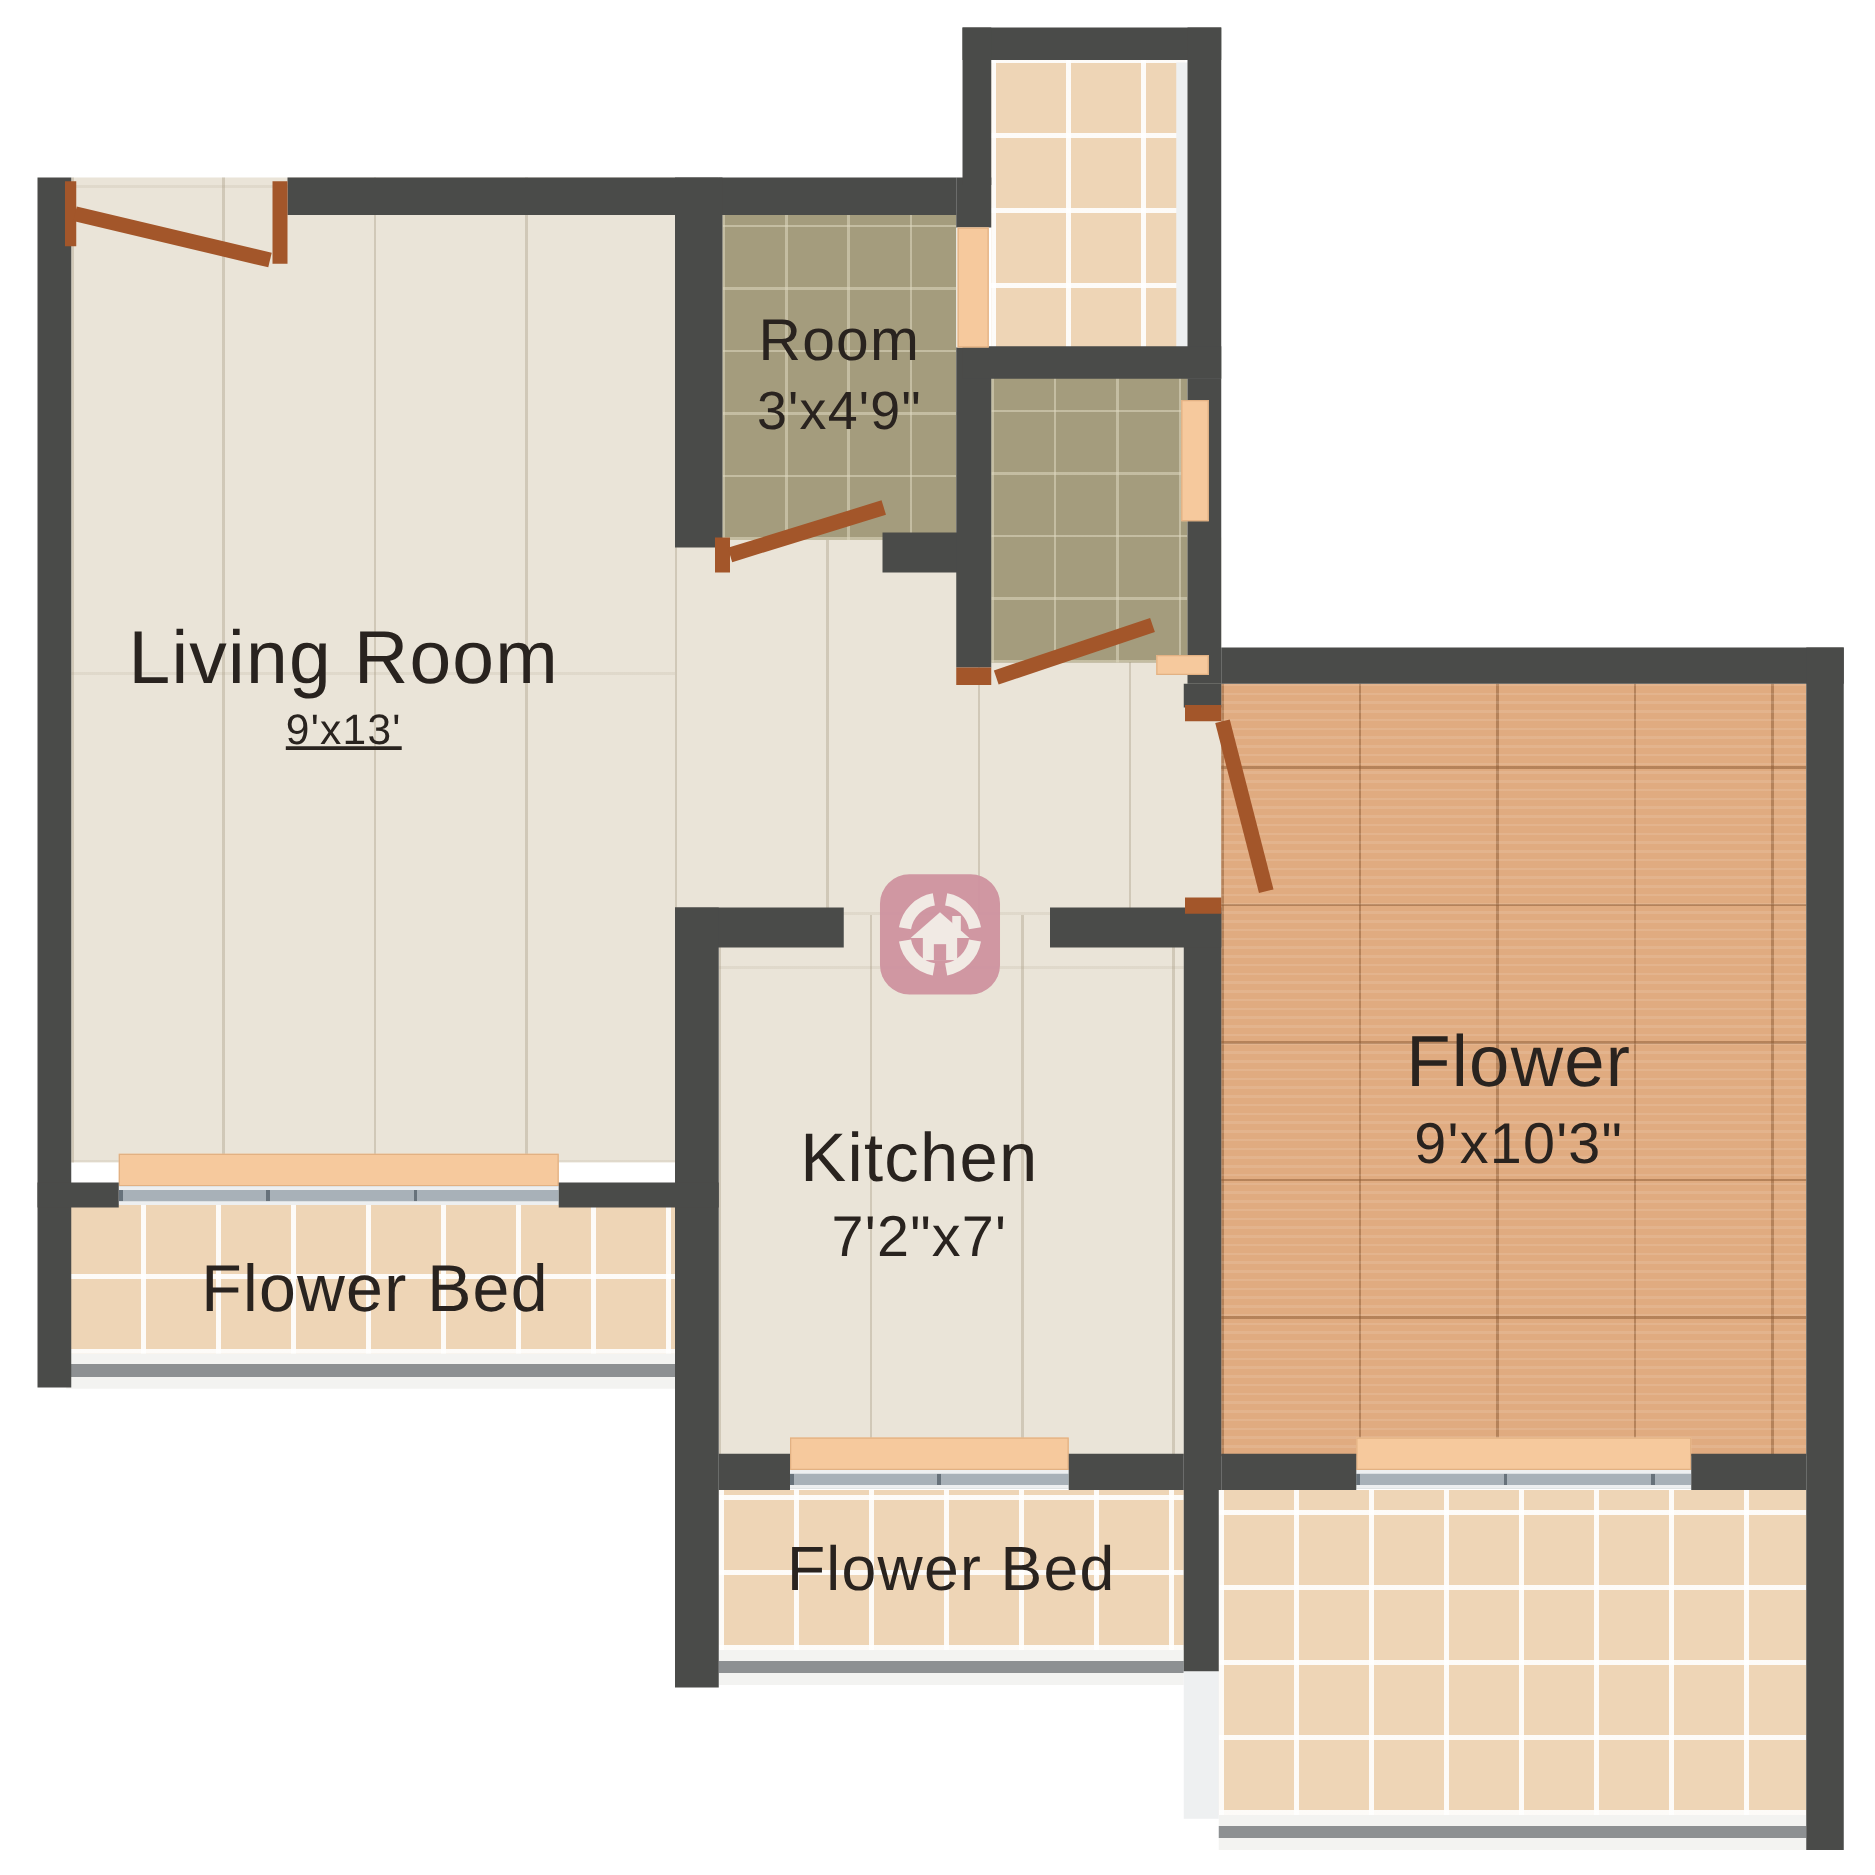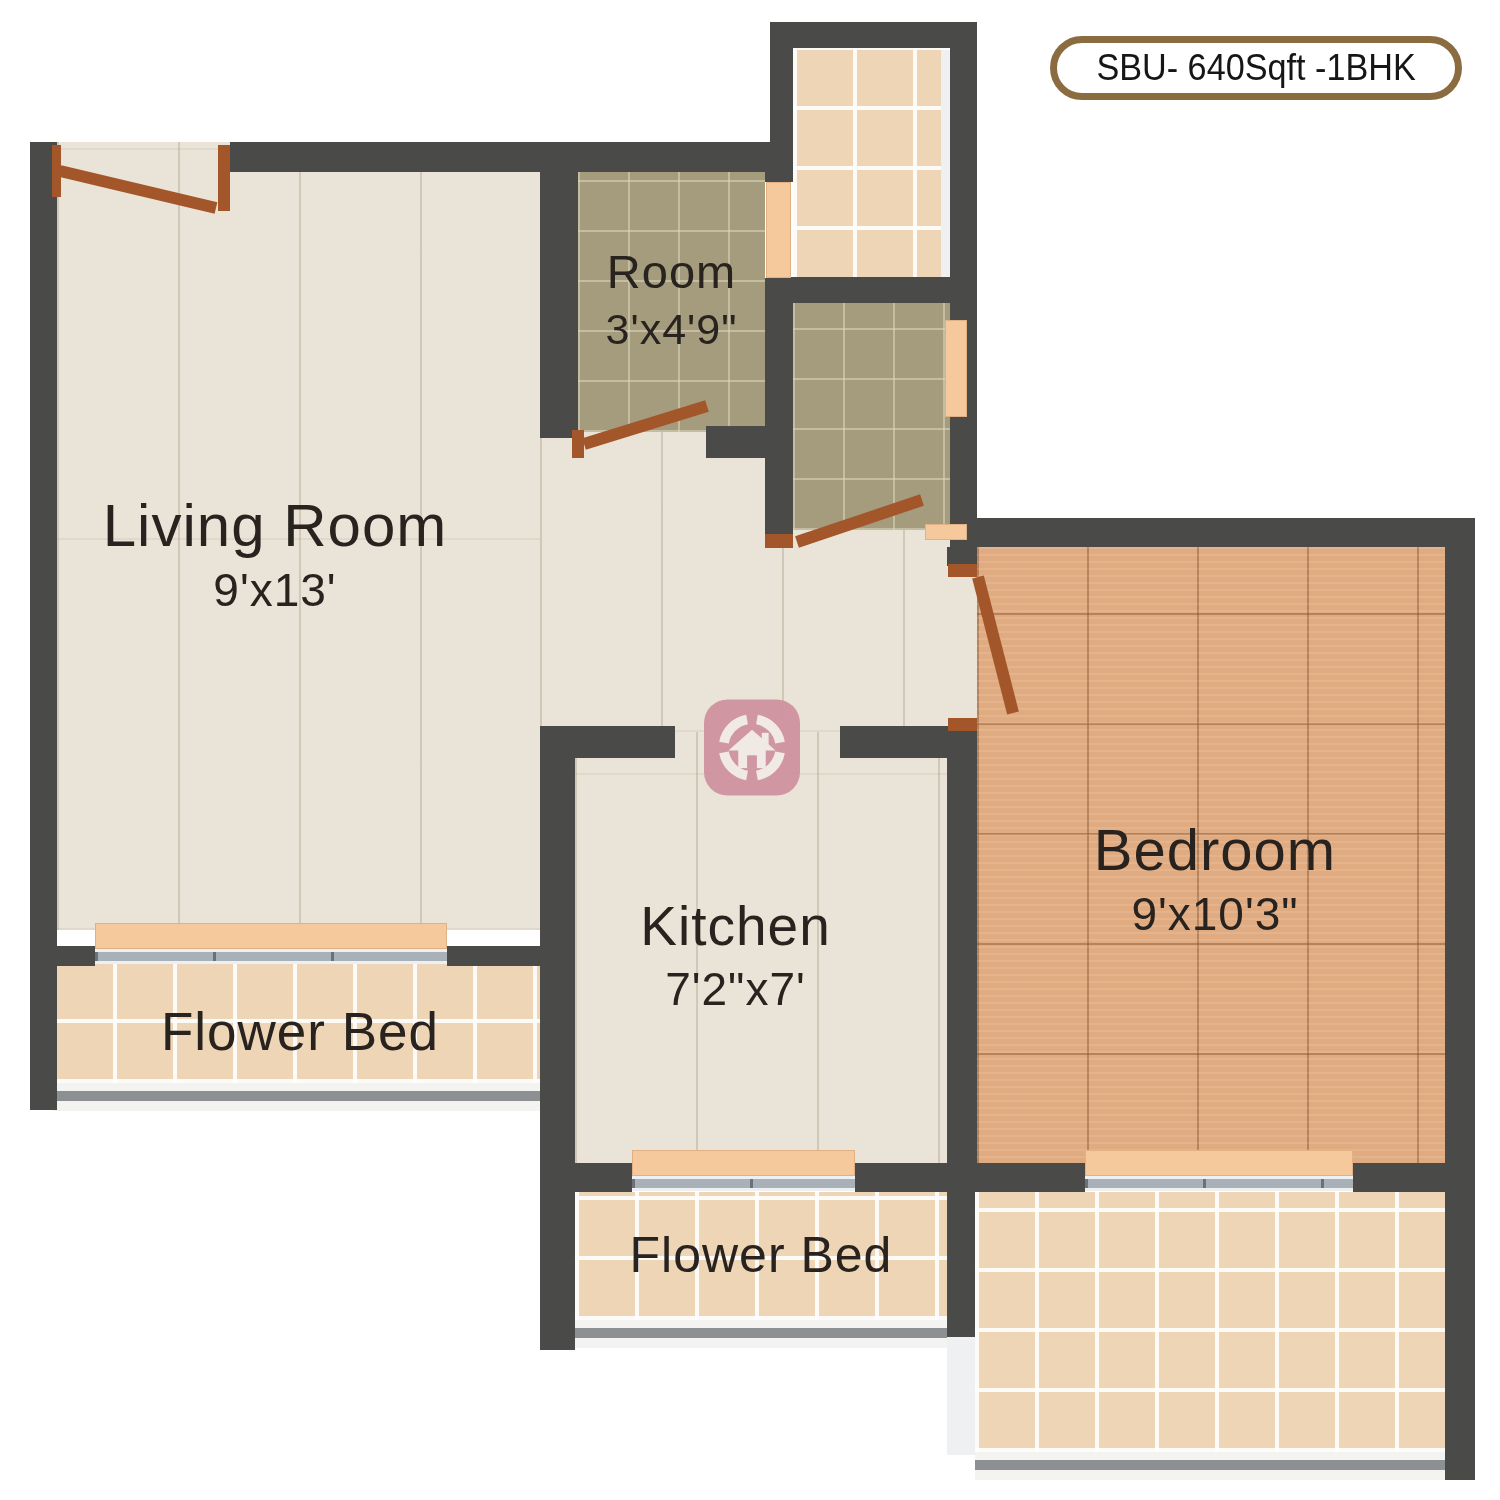--- a/index.html
+++ b/index.html
@@ -25,21 +25,21 @@
     box-sizing:border-box;background-image:repeating-linear-gradient(90deg, rgba(60,72,82,.6) 0 3px, transparent 3px 118px);}
   .rail{background:linear-gradient(180deg,#f3f3f1 0 30%,#8d9092 30% 66%,#f3f3f1 66% 100%);}
   .sill{background:#f6c99d;border:1px solid #e2b183;box-sizing:border-box;}
   .jambB{background:#a3562a;}
   .jambP{background:#f6c99d;border:1px solid #e2b183;box-sizing:border-box;}
   .wstrip{background:#eef0f1;}
   
   .room-label{position:absolute;text-align:center;color:#29231f;letter-spacing:1px;line-height:1.12;}
   .room-label .nm{display:block;}
   .room-label .dm{display:block;margin-top:6px;}
-  .lv .nm{font-size:60px;} .lv .dm{font-size:46px;}
+  .lv .nm{font-size:60px;} .lv .dm{font-size:34px;text-decoration:underline;}
   .ba .nm{font-size:47px;} .ba .dm{font-size:43px;}
   .ki .nm{font-size:55px;} .ki .dm{font-size:46px;}
   .be .nm{font-size:58px;} .be .dm{font-size:46px;}
   .f1 .nm{font-size:53px;}
   .f2 .nm{font-size:50px;}
   .te .nm{font-size:55px;}
   
   .badge{position:absolute;left:1050px;top:36px;width:412px;height:64px;background:#ffffff;
     border:7px solid #8b6c40;border-radius:40px;display:flex;align-items:center;justify-content:center;
     box-sizing:border-box;}
@@ -124,21 +124,21 @@
   </div>
   <div class="room-label ba" style="left:578px;top:246px;width:187px;">
     <span class="nm">Room</span>
     <span class="dm">3'x4'9"</span>
   </div>
   <div class="room-label ki" style="left:575px;top:896px;width:321px;">
     <span class="nm">Kitchen</span>
     <span class="dm">7'2"x7'</span>
   </div>
   <div class="room-label be" style="left:995px;top:818px;width:440px;">
-    <span class="nm">Bedroom</span>
+    <span class="nm">Flower</span>
     <span class="dm">9'x10'3"</span>
   </div>
   <div class="room-label f1" style="left:60px;top:1002px;width:480px;">
     <span class="nm">Flower Bed</span>
   </div>
   <div class="room-label f2" style="left:578px;top:1227px;width:366px;">
     <span class="nm">Flower Bed</span>
   </div>
 
   <div class="abs" style="left:703px;top:697px;width:98px;height:101px;opacity:.95;">
@@ -150,17 +150,14 @@
         <path d="M21.44 44.96 A29 29 0 0 1 44.96 21.44"></path>
         <path d="M55.04 21.44 A29 29 0 0 1 78.56 44.96"></path>
       </g>
       <rect x="60" y="35" width="7" height="12" fill="#f2ebe5"></rect>
       <polygon points="26,53 50,32 74,53" fill="#f2ebe5"></polygon>
       <rect x="36" y="50" width="28" height="21" fill="#f2ebe5"></rect>
       <rect x="45" y="58" width="10" height="13" fill="#cf93a0"></rect>
     </svg>
   </div>
 
-  <div class="badge">
-    <span>SBU- 640Sqft -1BHK</span>
-  </div>
 
 </div>
 
 </body></html>

